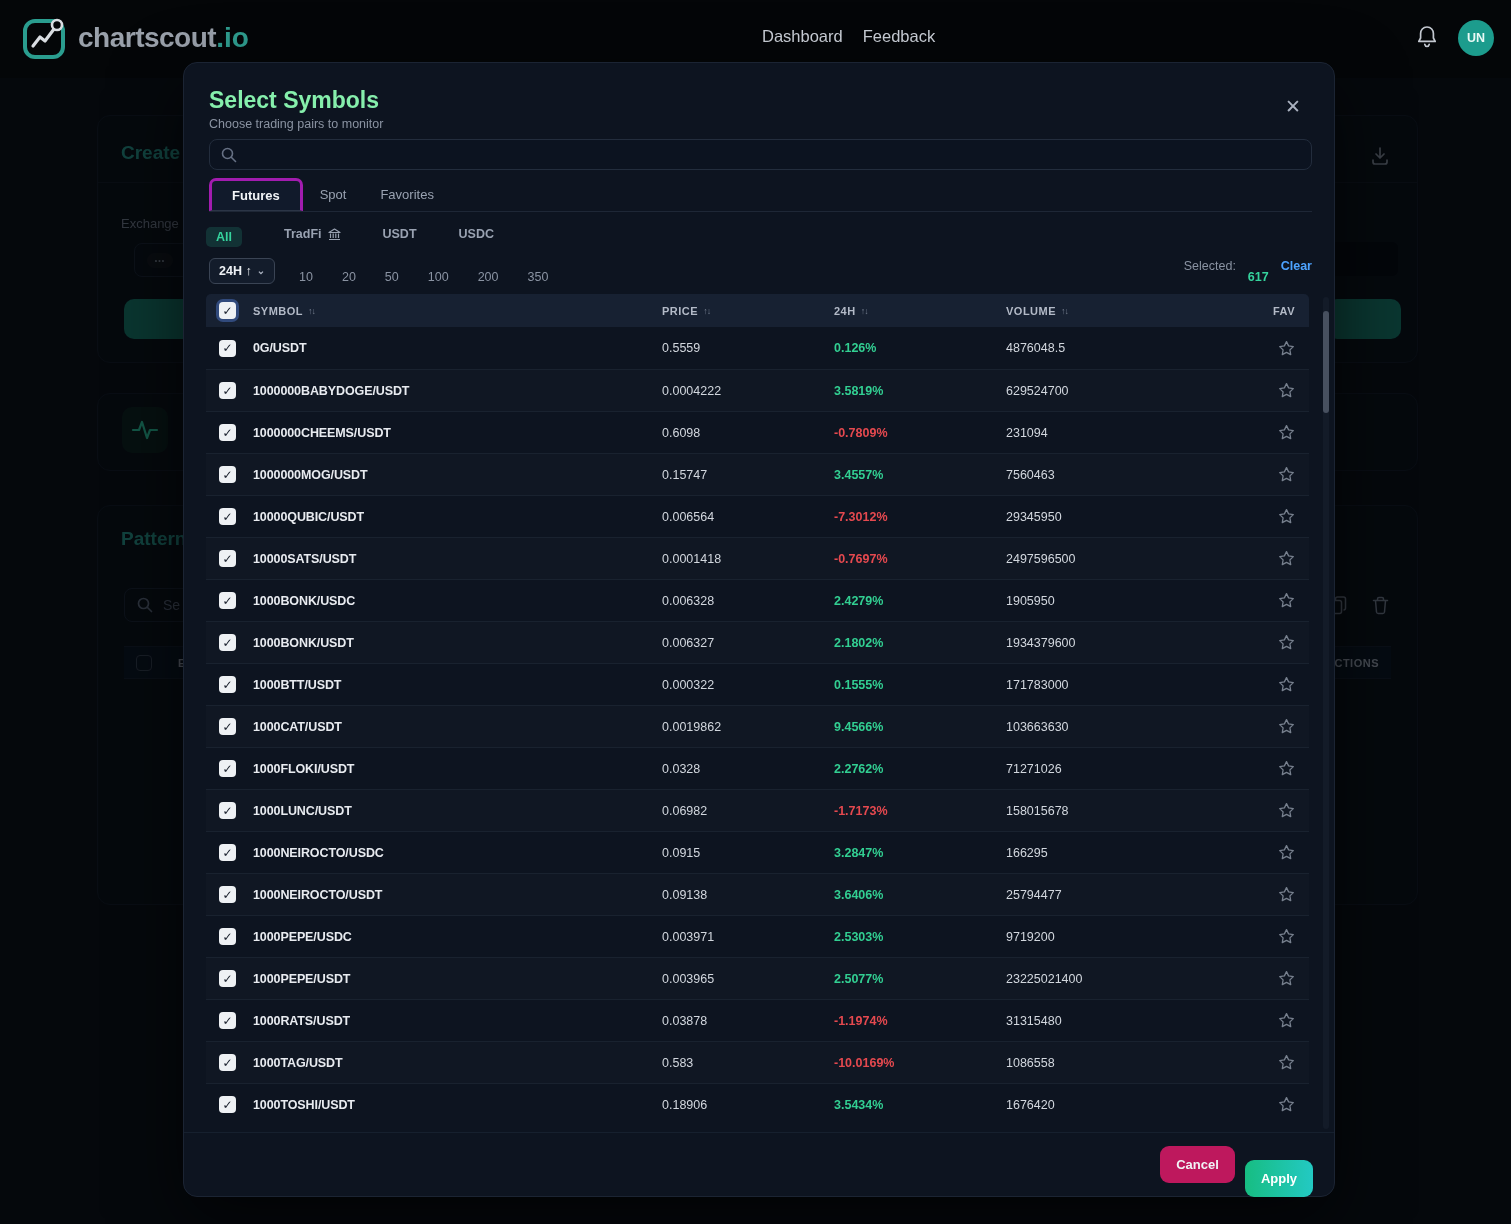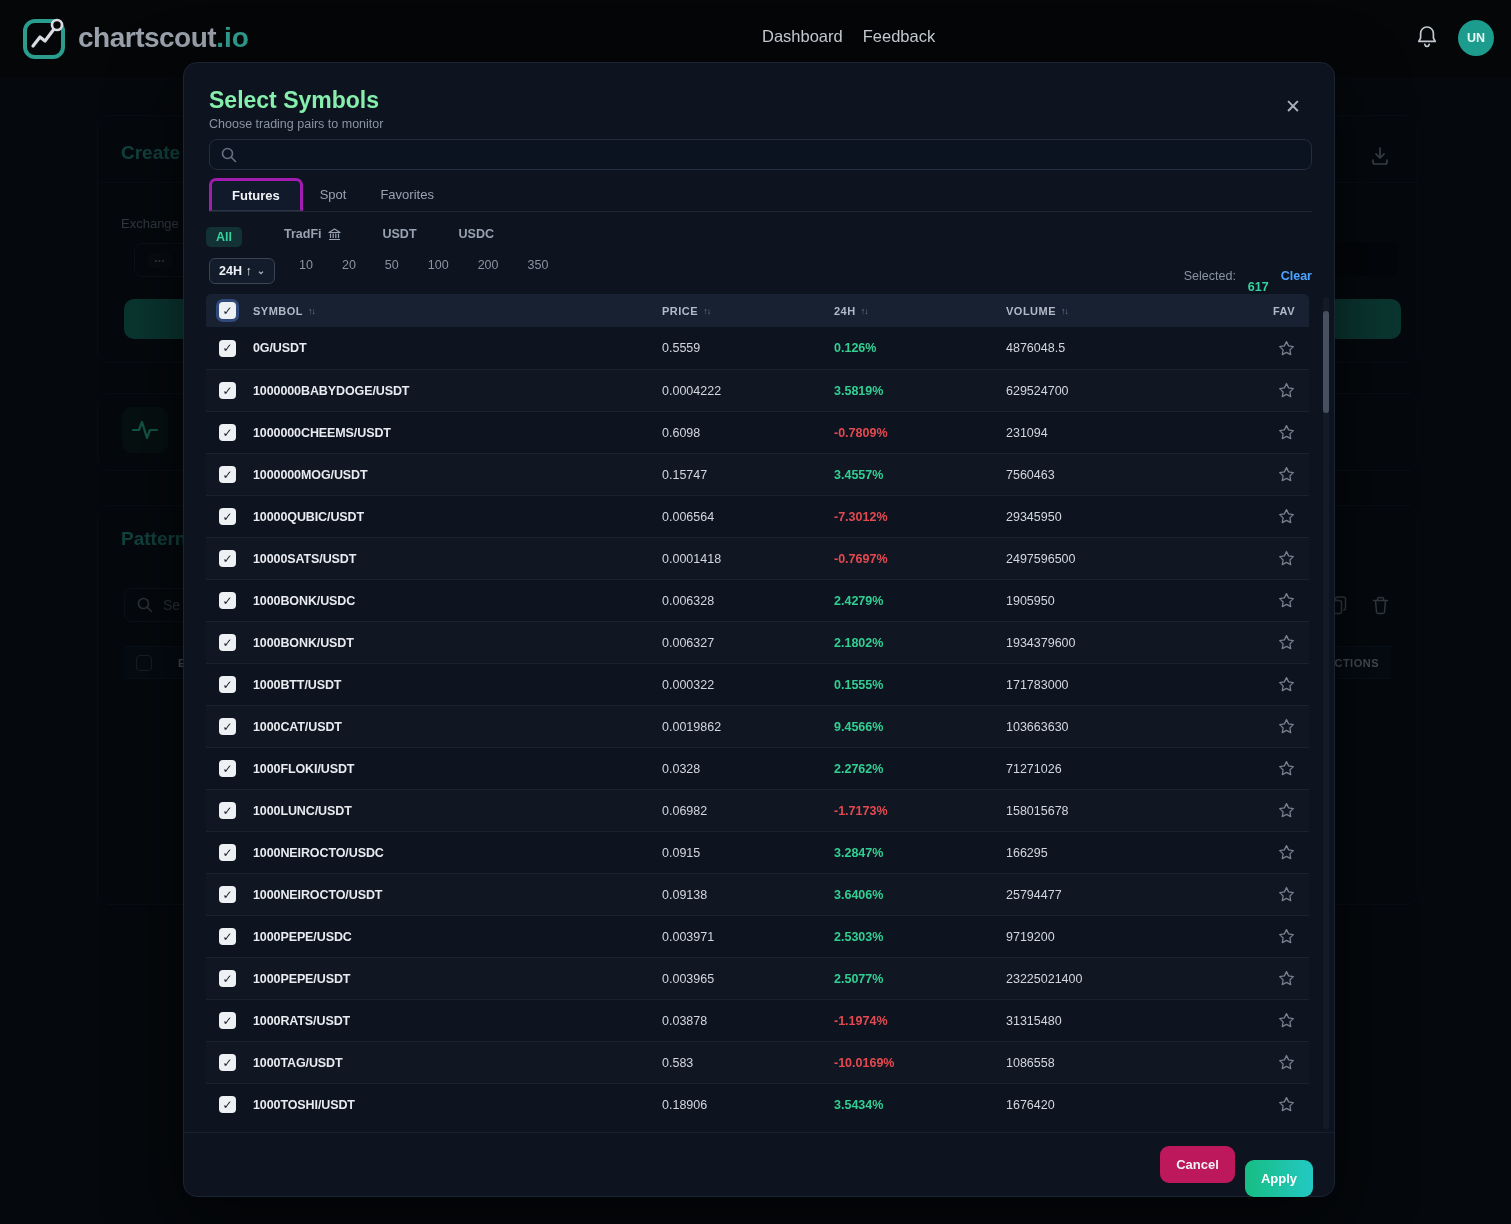--- a/index.html
+++ b/index.html
@@ -64,21 +64,21 @@
   .tabs-row { position:absolute; left:25px; right:22px; top:115px; height:34px; display:flex; align-items:stretch;
               border-bottom:1px solid #1e2736; }
   .tab { display:flex; align-items:center; justify-content:center; font-size:13px; color:#99a2b1; padding:0 17px; cursor:pointer; }
   .tab.active { border:3px solid #a21caf; border-bottom:1px solid #2b3546; background:#111a2b; border-radius:7px 7px 0 0;
                 color:#f2f4f7; font-weight:700; padding:0 20px; }
 
   .chips-row { position:absolute; left:22px; top:164px; height:22px; display:flex; align-items:flex-start; gap:42px; }
   .chip { font-size:12.5px; color:#99a2b1; font-weight:600; display:flex; align-items:center; gap:6px; cursor:pointer; }
   .chip.active { background:rgba(47,211,166,0.16); color:#35d39d; padding:3px 10px; border-radius:5px; font-weight:700; }
 
-  .controls-row { position:absolute; left:25px; right:22px; top:195px; height:26px; display:flex; align-items:flex-start; }
+  .controls-row { position:absolute; left:25px; right:22px; top:195px; height:26px; display:flex; align-items:flex-end; }
   .tf-btn { height:26px; border:1px solid #3a4454; background:#131c2b; border-radius:6px; color:#eef1f5;
             font-size:12.5px; font-weight:700; display:flex; align-items:center; gap:5px; padding:0 9px; cursor:pointer; }
   .tf-btn .chev { font-size:10px; color:#aab2c0; margin-top:-2px; }
   .sizes { display:flex; gap:29px; margin-left:24px; }
   .sizes span { color:#8a93a2; font-size:12.5px; cursor:pointer; }
   .sel-info { margin-left:auto; font-size:12.5px; color:#8a93a2; display:flex; gap:12px; align-items:center; }
   .sel-info .cnt { color:#35d39d; font-weight:700;margin-top:22px; }
   .sel-info .clr { color:#4da3ff; font-weight:700; cursor:pointer; }
 
   

